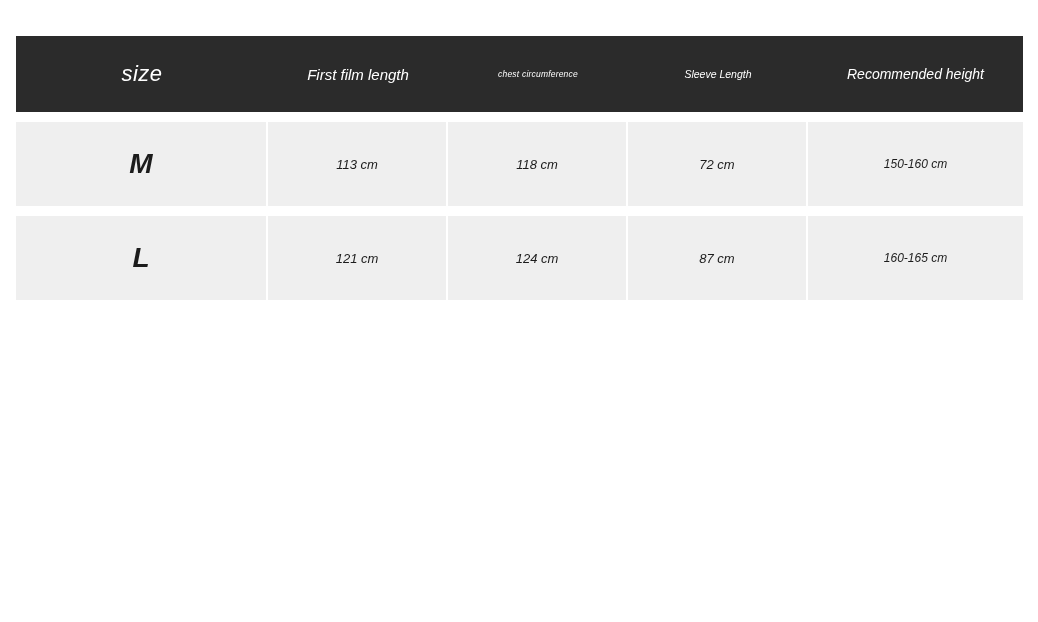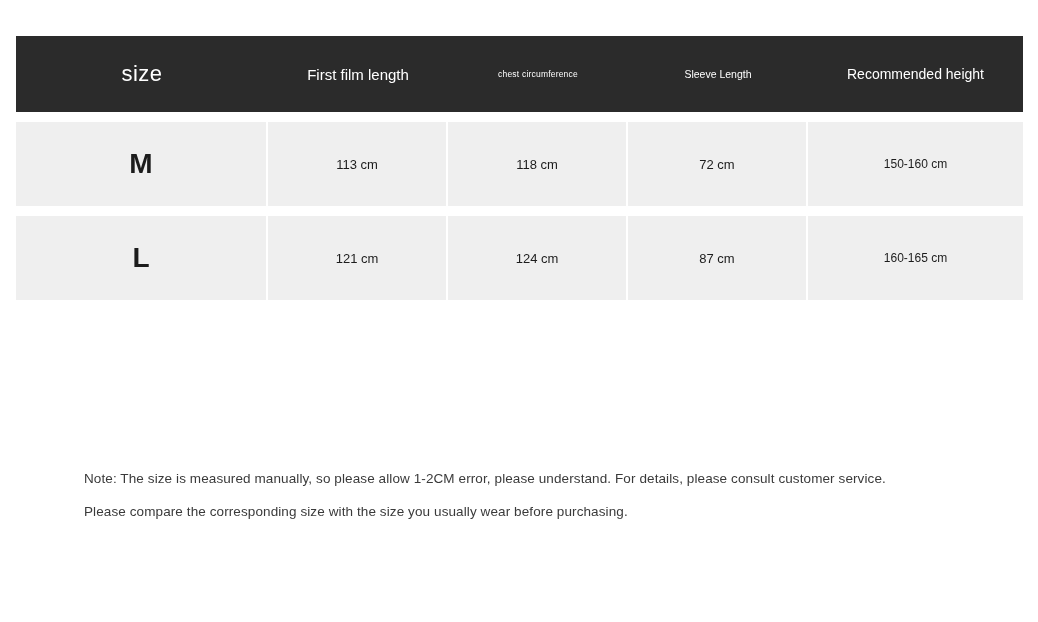--- a/index.html
+++ b/index.html
@@ -11,20 +11,21 @@
     height: 622px;
     background: #ffffff;
     font-family: "Liberation Sans", sans-serif;
     overflow: hidden;
   }
   .page {
     position: relative;
     width: 960px;
     height: 622px;
     background: #ffffff;
+    font-style: italic;
   }
   .size-table {
     position: absolute;
     left: 16px;
     top: 36px;
     width: 1007px;
     border-collapse: separate;
     border-spacing: 0;
   }
   .size-table thead tr {
@@ -137,15 +138,14 @@
         <td class="cell-val">124 cm</td>
         <td class="cell-val">87 cm</td>
         <td class="cell-height">160-165 cm</td>
       </tr>
       <tr class="spacer">
         <td colspan="5"></td>
       </tr>
     </tbody>
   </table>
 
-  <div class="note">Note: The size is measured manually, so please allow 1-2CM error, please understand. For details, please consult customer service. Please compare the corresponding size with the size you usually wear before purchasing.</div>
 
 </div>
 
 </body></html>

